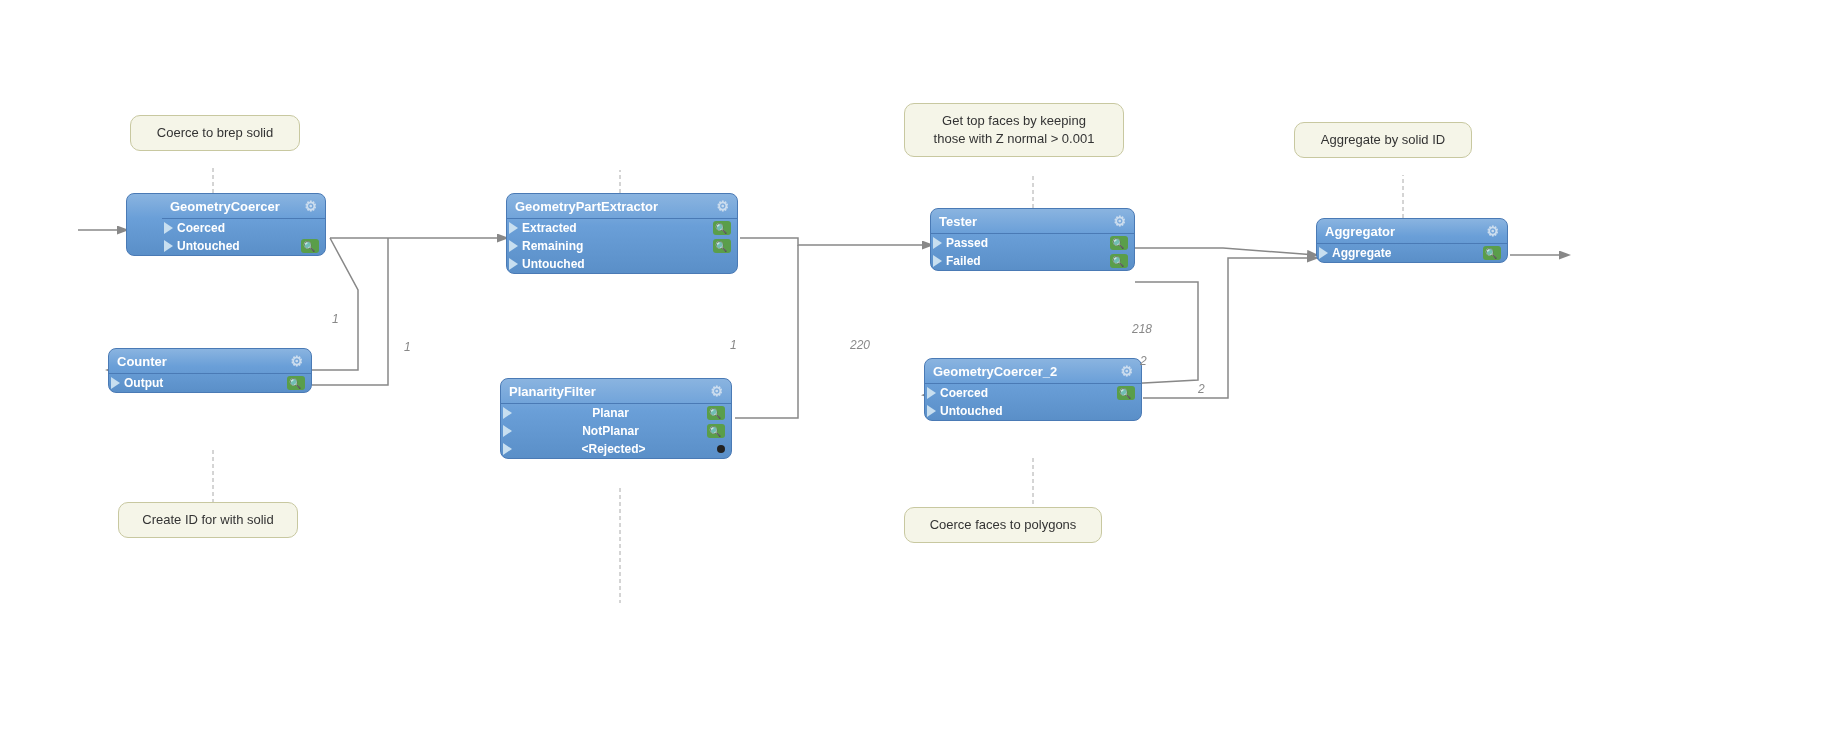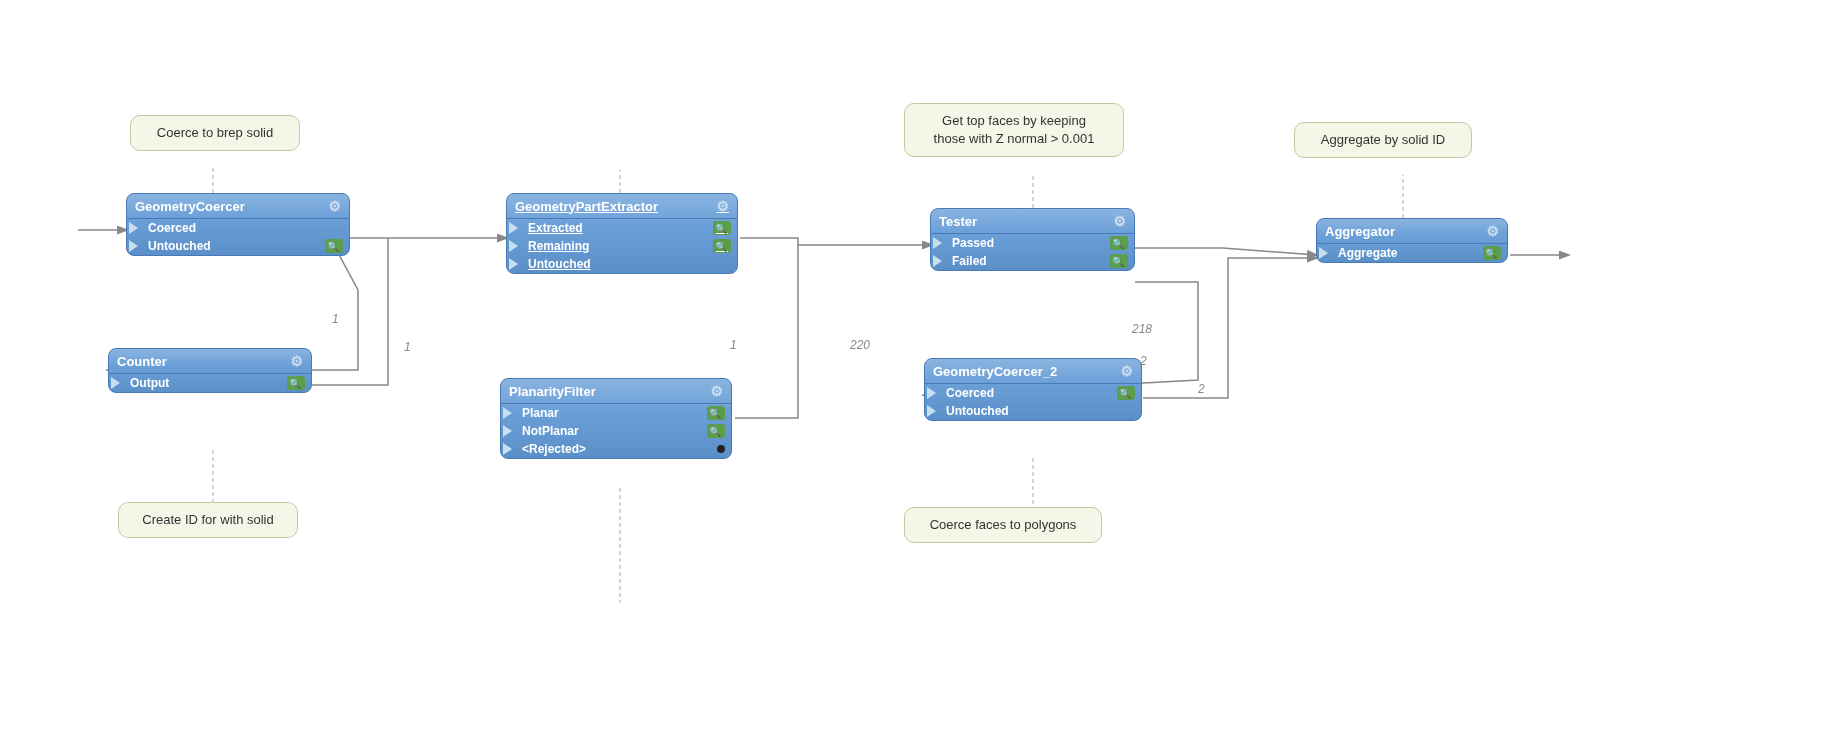--- a/index.html
+++ b/index.html
@@ -41,21 +41,21 @@
     }
     .gear-icon {
       font-size: 14px;
       color: #cde;
       cursor: pointer;
     }
     .port-row {
       display: flex;
       align-items: center;
       padding: 2px 6px 2px 2px;
-      gap: 8px;
+      gap: 2px;
     }
     .port-arrow {
       width: 0; height: 0;
       border-top: 6px solid transparent;
       border-bottom: 6px solid transparent;
       border-left: 9px solid #c8dff0;
       margin-right: 2px;
       flex-shrink: 0;
     }
     .port-label {
@@ -155,21 +155,21 @@
     <line x1="985" y1="458" x2="985" y2="508" stroke="#aaa" stroke-width="1" stroke-dasharray="4,3"></line>
 
     <line x1="1355" y1="218" x2="1355" y2="175" stroke="#aaa" stroke-width="1" stroke-dasharray="4,3"></line>
 
   </svg>
 
   <div class="note-box" style="left:82px; top:115px; width:170px;">
     <span>Coerce to brep solid</span>
   </div>
 
-  <div class="node" style="left:78px; top:193px; width:224px;">
+  <div class="node" style="left:78px; top:193px; width:200px;padding-left:35px;">
     <div class="node-title">
       <span>GeometryCoercer</span>
       <span class="gear-icon">⚙</span>
     </div>
     <div class="port-row">
       <div class="port-arrow"></div>
       <span class="port-label">Coerced</span>
     </div>
     <div class="port-row">
       <div class="port-arrow"></div>
@@ -188,42 +188,42 @@
       <span class="port-label">Output</span>
       <div class="port-search">🔍</div>
     </div>
   </div>
 
   <div class="note-box" style="left:70px; top:502px; width:180px;">
     <span>Create ID for with solid</span>
   </div>
 
 
-  <div class="node" style="left:458px; top:193px; width:232px;text-decoration:underline;">
+  <div class="node" style="left:458px; top:193px; width:232px;">
     <div class="node-title">
       <span>GeometryPartExtractor</span>
       <span class="gear-icon">⚙</span>
     </div>
     <div class="port-row">
       <div class="port-arrow"></div>
       <span class="port-label">Extracted</span>
       <div class="port-search">🔍</div>
     </div>
     <div class="port-row">
       <div class="port-arrow"></div>
       <span class="port-label">Remaining</span>
       <div class="port-search">🔍</div>
     </div>
     <div class="port-row">
       <div class="port-arrow"></div>
       <span class="port-label">Untouched</span>
     </div>
   </div>
 
-  <div class="node" style="left:452px; top:378px; width:232px;">
+  <div class="node" style="left:452px; top:378px; width:232px;text-align:center;">
     <div class="node-title">
       <span>PlanarityFilter</span>
       <span class="gear-icon">⚙</span>
     </div>
     <div class="port-row">
       <div class="port-arrow"></div>
       <span class="port-label">Planar</span>
       <div class="port-search">🔍</div>
     </div>
     <div class="port-row">

